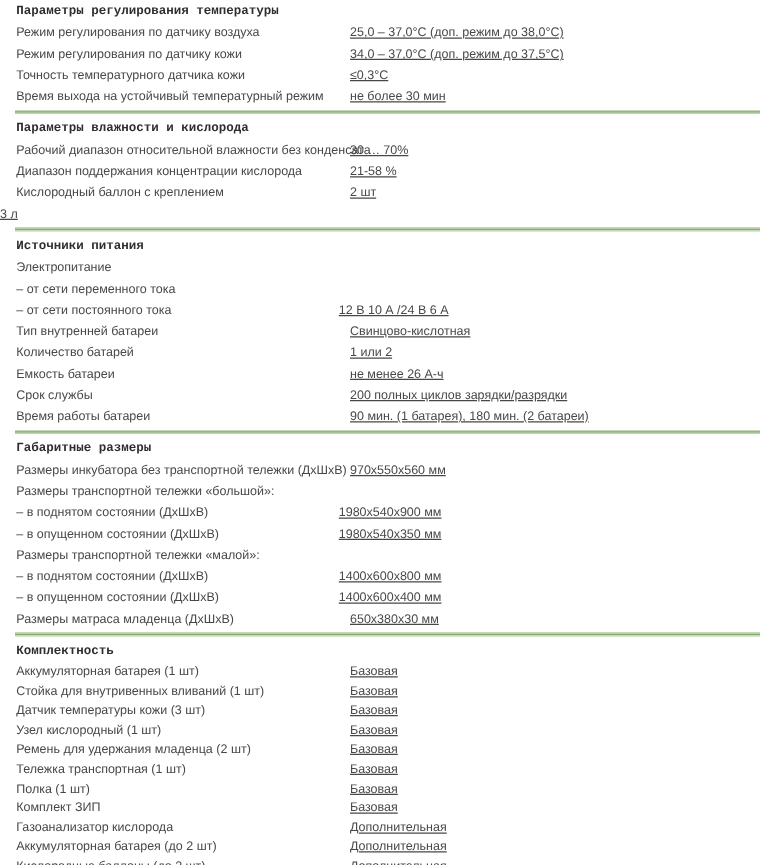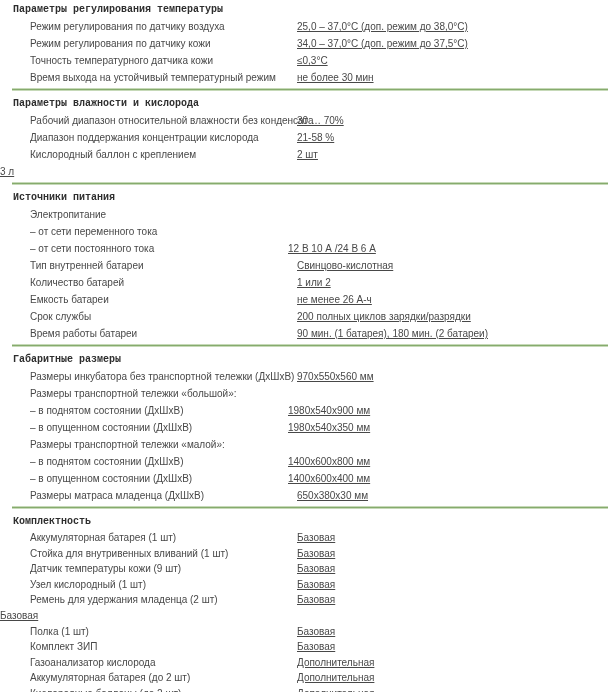--- a/index.html
+++ b/index.html
@@ -39,21 +39,20 @@
   }
   .section:last-child .row {
     height: 15.6px;
     line-height: 15.6px;
   }
   .label {
     flex: 0 0 auto;
     width: 267px;
     padding-left: 13px;
     overflow: visible;
-    margin-left: 17px;
   }
   .label.indent {
     width: 258px;
   }
   .value {
     flex: 1 1 auto;
     padding-left: 0;
     text-decoration: underline;
   }
   .divider {
@@ -181,32 +180,33 @@
       <div class="section-title">Комплектность</div>
       <div class="row">
         <div class="label">Аккумуляторная батарея (1 шт)</div>
         <div class="value">Базовая</div>
       </div>
       <div class="row">
         <div class="label">Стойка для внутривенных вливаний (1 шт)</div>
         <div class="value">Базовая</div>
       </div>
       <div class="row">
-        <div class="label">Датчик температуры кожи (9 шт)</div>
+        <div class="label">Датчик температуры кожи (3 шт)</div>
         <div class="value">Базовая</div>
       </div>
       <div class="row">
         <div class="label">Узел кислородный (1 шт)</div>
         <div class="value">Базовая</div>
       </div>
       <div class="row">
         <div class="label">Ремень для удержания младенца (2 шт)</div>
         <div class="value">Базовая</div>
       </div>
       <div class="row">
+        <div class="label">Тележка транспортная (1 шт)</div>
         <div class="value">Базовая</div>
       </div>
       <div class="row">
         <div class="label">Полка (1 шт)</div>
         <div class="value">Базовая</div>
       </div>
       <div class="row">
         <div class="label">Комплект ЗИП</div>
         <div class="value">Базовая</div>
       </div>

